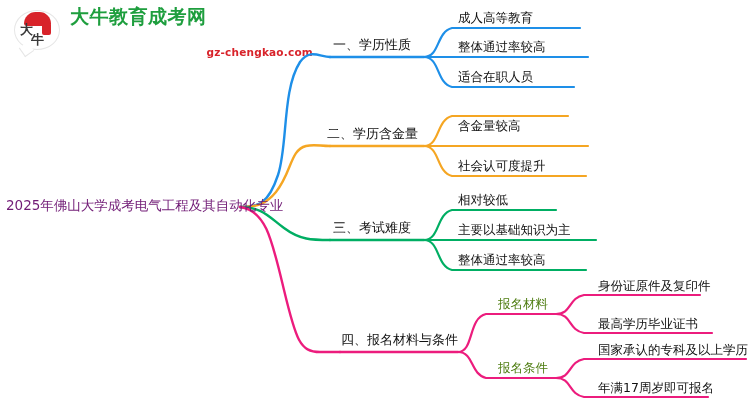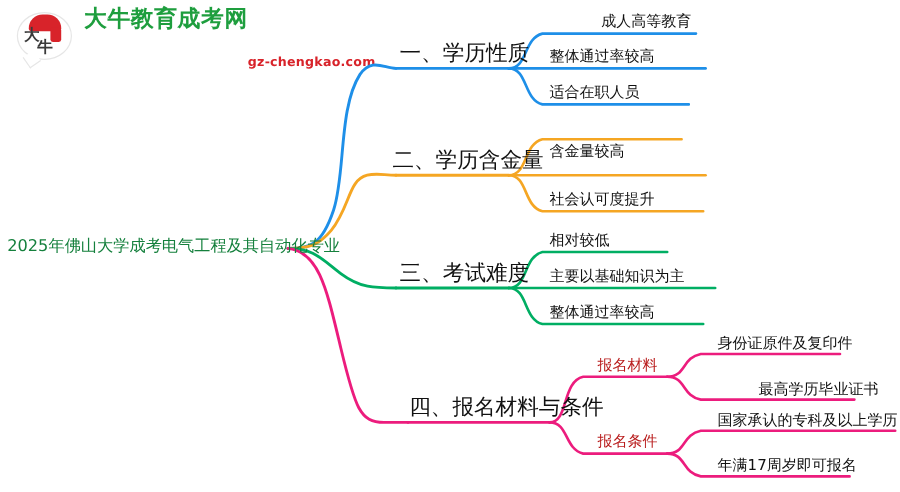--- a/index.html
+++ b/index.html
@@ -90,33 +90,33 @@
   
   .node {
     position:absolute;
     white-space:nowrap;
     font-family:"DejaVu Sans", sans-serif;
     color:#1a1a1a;
   }
   #map-title {
     left:6px; top:197px;
     font-size:13.5px; line-height:17px;
-    color:#15803d;
+    color:#701a75;
   }
   .branch-label {
-    font-size:18px; line-height:17px;
+    font-size:13px; line-height:17px;
     color:#111111;
   }
   .leaf-label {
     font-size:12.5px; line-height:16px;
     color:#111111;
   }
   .sub-label {
     font-size:12.5px; line-height:16px;
-    color:#b91c1c;
+    color:#4d7c0f;
   }
 </style>
 </head>
 <body>
 
 <div id="root-canvas">
 
   <div id="logo">
     <div id="logo-mark">
       <div id="logo-bubble"></div>
@@ -166,36 +166,36 @@
     <path d="M556,314 C572,314 568,298 584,295 L700,295" fill="none" stroke="#ec1c7d" stroke-width="2.2" stroke-linecap="round"></path>
     <path d="M556,314 C572,314 568,330 584,333 L712,333" fill="none" stroke="#ec1c7d" stroke-width="2.2" stroke-linecap="round"></path>
 
     <path d="M556,378 C572,378 568,362 584,359 L746,359" fill="none" stroke="#ec1c7d" stroke-width="2.2" stroke-linecap="round"></path>
     <path d="M556,378 C572,378 568,394 584,397 L708,397" fill="none" stroke="#ec1c7d" stroke-width="2.2" stroke-linecap="round"></path>
   </svg>
 
   <div class="node" id="map-title">2025年佛山大学成考电气工程及其自动化专业</div>
 
   <div class="node branch-label" style="left:333px; top:36px;">一、学历性质</div>
-  <div class="node leaf-label" style="left:458px; top:10px;margin-left:43px;">成人高等教育</div>
+  <div class="node leaf-label" style="left:458px; top:10px;">成人高等教育</div>
   <div class="node leaf-label" style="left:458px; top:39px;">整体通过率较高</div>
   <div class="node leaf-label" style="left:458px; top:69px;">适合在职人员</div>
 
   <div class="node branch-label" style="left:327px; top:125px;">二、学历含金量</div>
   <div class="node leaf-label" style="left:458px; top:98px;margin-top:20px;">含金量较高</div>
   <div class="node leaf-label" style="left:458px; top:158px;">社会认可度提升</div>
 
   <div class="node branch-label" style="left:333px; top:219px;">三、考试难度</div>
   <div class="node leaf-label" style="left:458px; top:192px;">相对较低</div>
   <div class="node leaf-label" style="left:458px; top:252px;">整体通过率较高</div>
   <div class="node leaf-label" style="left:458px; top:222px;">主要以基础知识为主</div>
 
   <div class="node branch-label" style="left:341px; top:331px;">四、报名材料与条件</div>
 
   <div class="node sub-label" style="left:498px; top:296px;">报名材料</div>
   <div class="node leaf-label" style="left:598px; top:278px;">身份证原件及复印件</div>
-  <div class="node leaf-label" style="left:598px; top:316px;margin-left:34px;">最高学历毕业证书</div>
+  <div class="node leaf-label" style="left:598px; top:316px;">最高学历毕业证书</div>
 
   <div class="node sub-label" style="left:498px; top:360px;">报名条件</div>
   <div class="node leaf-label" style="left:598px; top:342px;">国家承认的专科及以上学历</div>
   <div class="node leaf-label" style="left:598px; top:380px;">年满17周岁即可报名</div>
 
 </div>
 
 </body></html>

